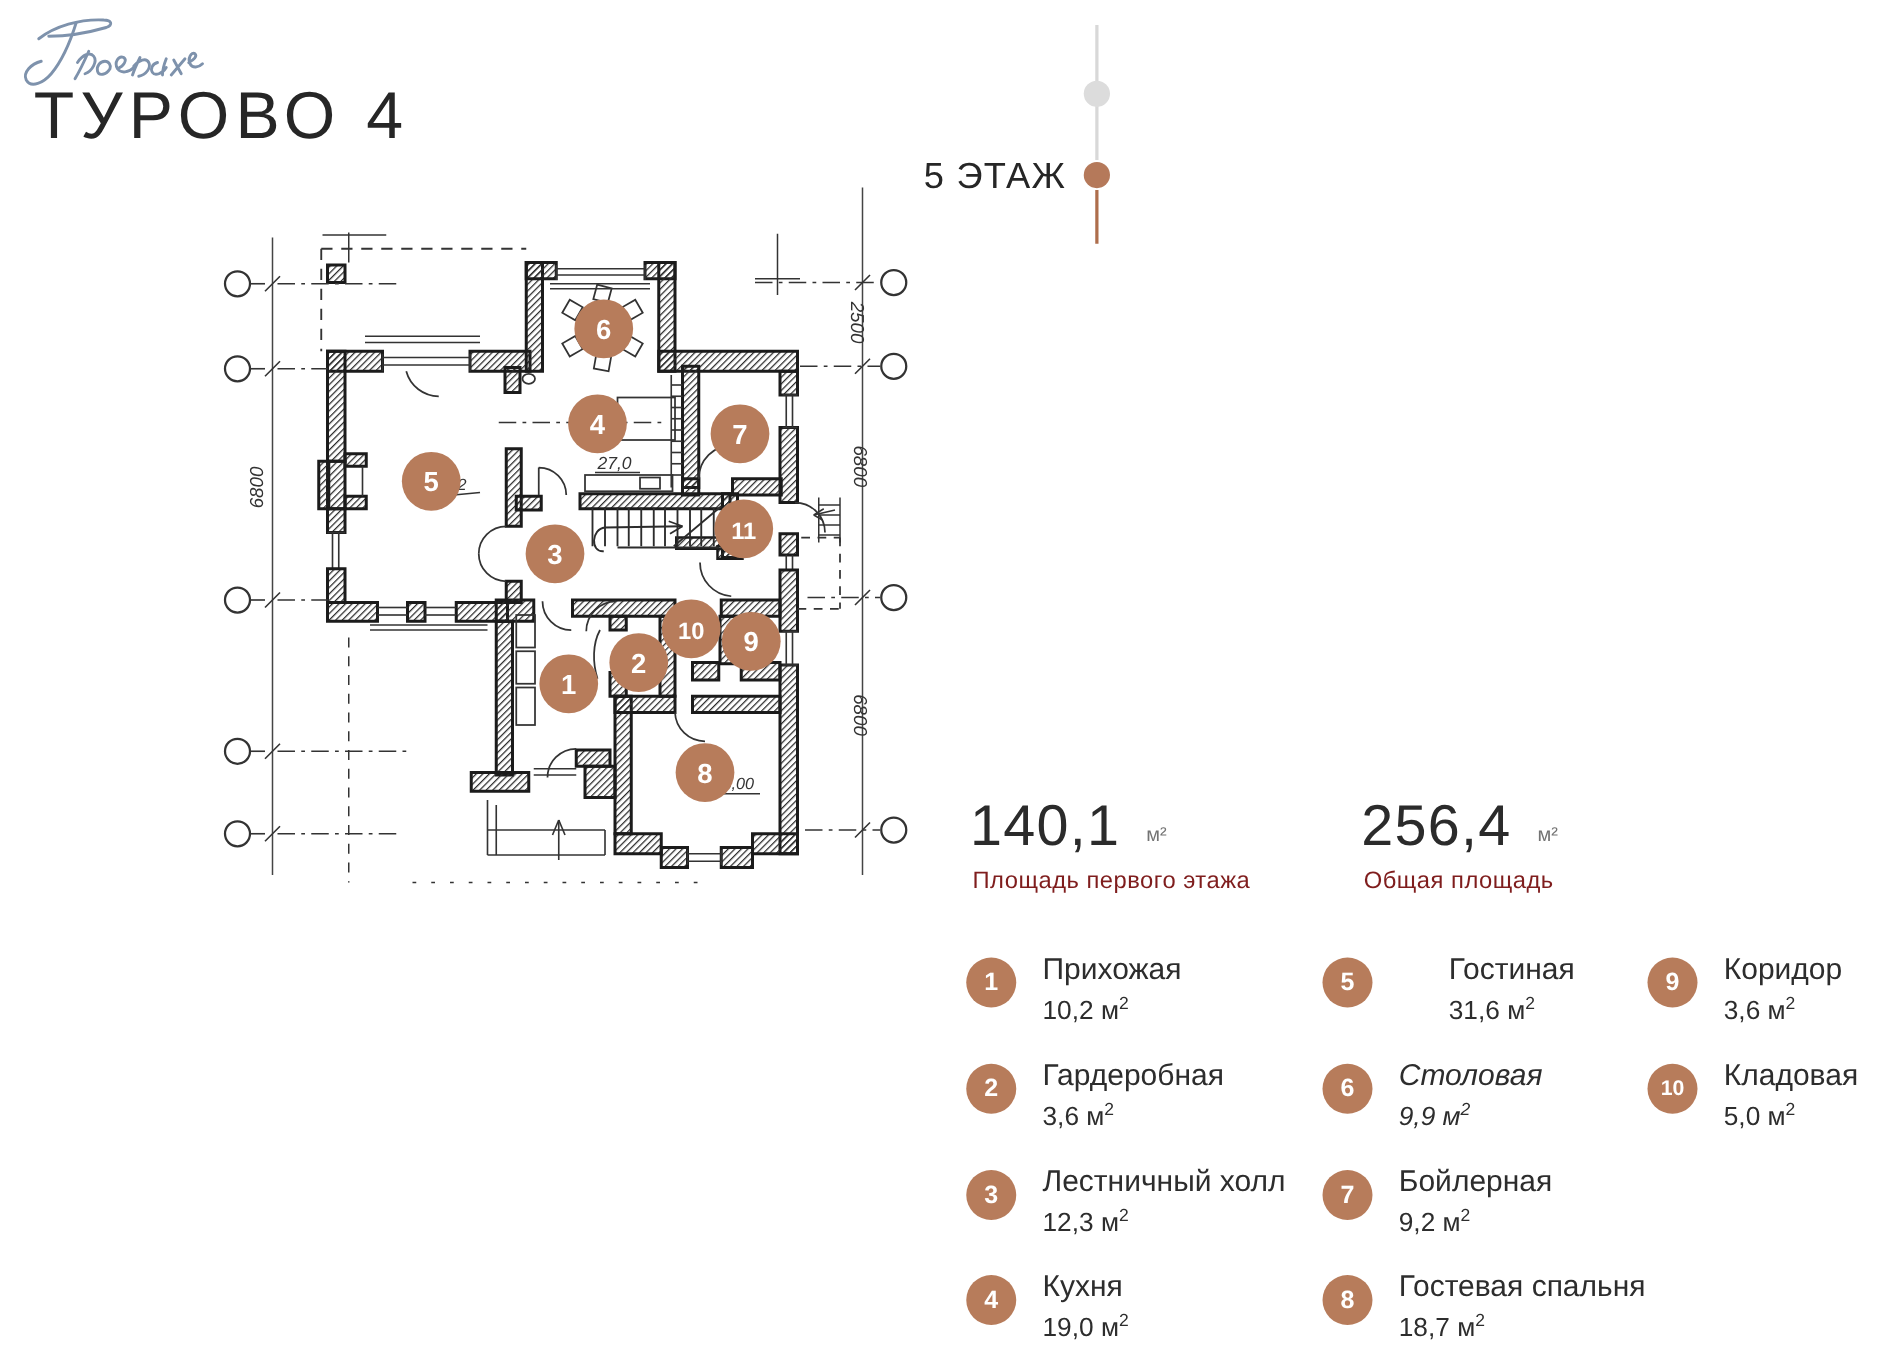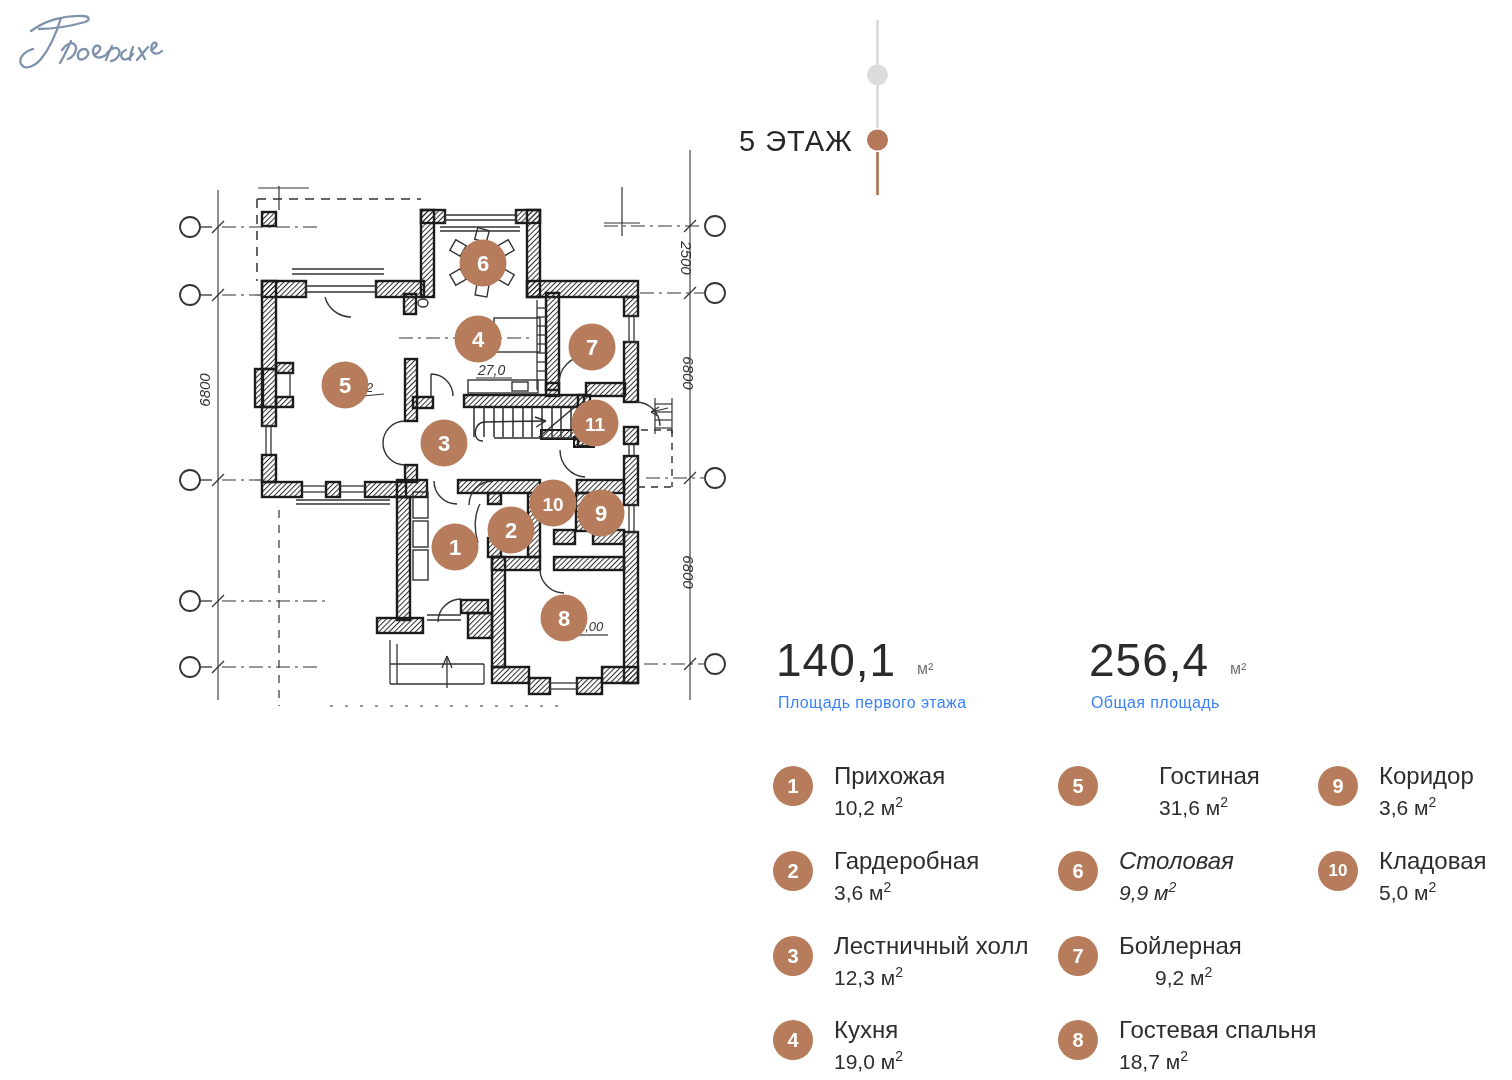--- a/index.html
+++ b/index.html
@@ -3,21 +3,21 @@
 <meta charset="utf-8">
 <style>
   html,body{margin:0;padding:0;background:#fff;}
   .page{position:relative;width:1512px;height:1080px;overflow:hidden;background:#fff;
         font-family:"Liberation Sans",sans-serif;}
   .abs{position:absolute;}
   .title{font-size:53px;letter-spacing:5px;color:#262626;font-weight:400;}
   .floorlbl{font-size:29px;letter-spacing:1px;color:#262626;white-space:nowrap;}
   .bignum{font-size:46px;color:#2b2b2b;letter-spacing:1px;}
   .m2{font-size:16px;color:#737373;}
-  .cap{font-size:16px;color:#3b82f6;letter-spacing:.4px;}
+  .cap{font-size:19px;color:#7f1d1d;letter-spacing:.4px;}
   .lgname{font-size:24px;color:#2d2d2d;line-height:27px;}
   .lgbadge{position:absolute;width:40px;height:40px;border-radius:50%;background:#b77c5b;
            color:#fff;font-size:20px;font-weight:bold;text-align:center;line-height:40px;}
 </style>
 </head>
 <body>
 <div class="page">
 
 <svg class="abs" style="left:4px;top:3px;" width="190" height="70" viewBox="0 0 180 70">
 <g fill="none" stroke="#7e92ac" stroke-width="2.3" stroke-linecap="round">
@@ -26,20 +26,21 @@
 <path d="M62 38 C58 47 54 55 51 60 M53 47 C57 41 63 38 66 42 C69 46 65 54 59 56"></path>
 <path d="M75 46 C71 46 68 50 69 54 C70 58 76 57 79 52 C80 49 78 46 75 46"></path>
 <path d="M85 52 C90 50 93 45 90 43 C86 41 82 47 85 52 C88 56 94 55 98 51"></path>
 <path d="M103 43 C100 49 98 54 97 57 M98 50 C102 45 108 43 110 47 C112 51 108 57 102 58"></path>
 <path d="M117 47 C113 48 111 52 113 55 C115 58 121 56 124 51 M124 44 C122 49 121 54 121 57"></path>
 <path d="M130 45 L136 56 M139 44 L128 57"></path>
 <path d="M142 47 C146 45 149 42 147 40 C144 38 141 44 143 48 C145 52 150 51 153 48"></path>
 </g>
 </svg>
 
+<div class="abs title" style="left:27px;top:62px;">ТУРОВО 4</div>
 
 <div class="abs floorlbl" style="left:739px;top:125px;width:112px;text-align:right;">5 ЭТАЖ</div>
 
 <svg class="abs" style="left:860px;top:14px;" width="40" height="190" viewBox="0 0 40 190">
 
 <line x1="17.5" y1="6" x2="17.5" y2="114" stroke="#d8d8d8" stroke-width="2.6"></line>
 
 <circle cx="17.5" cy="61" r="10.5" fill="#dcdcdc"></circle>
 
 <circle cx="17.5" cy="126" r="10.5" fill="#b5795a"></circle>
@@ -579,21 +580,21 @@
 <div class="lgbadge" style="left:773px;top:1020px;font-size:20px;">4</div>
 <div class="abs lgname" style="left:834px;top:1016px;">Кухня<br><span style="font-size:21px;">19,0 м<sup style="font-size:14px;">2</sup></span></div>
 
 <div class="lgbadge" style="left:1058px;top:766px;font-size:20px;">5</div>
 <div class="abs lgname" style="left:1119px;top:762px;margin-left:40px;">Гостиная<br><span style="font-size:21px;">31,6 м<sup style="font-size:14px;">2</sup></span></div>
 
 <div class="lgbadge" style="left:1058px;top:851px;font-size:20px;">6</div>
 <div class="abs lgname" style="left:1119px;top:847px;font-style:italic;">Столовая<br><span style="font-size:21px;text-align:center;">9,9 м<sup style="font-size:14px;">2</sup></span></div>
 
 <div class="lgbadge" style="left:1058px;top:936px;font-size:20px;">7</div>
-<div class="abs lgname" style="left:1119px;top:932px;">Бойлерная<br><span style="font-size:21px;margin-left:36px;">9,2 м<sup style="font-size:14px;">2</sup></span></div>
+<div class="abs lgname" style="left:1119px;top:932px;">Бойлерная<br><span style="font-size:21px;">9,2 м<sup style="font-size:14px;">2</sup></span></div>
 
 <div class="lgbadge" style="left:1058px;top:1020px;font-size:20px;">8</div>
 <div class="abs lgname" style="left:1119px;top:1016px;">Гостевая спальня<br><span style="font-size:21px;">18,7 м<sup style="font-size:14px;">2</sup></span></div>
 
 <div class="lgbadge" style="left:1318px;top:766px;font-size:20px;">9</div>
 <div class="abs lgname" style="left:1379px;top:762px;">Коридор<br><span style="font-size:21px;">3,6 м<sup style="font-size:14px;">2</sup></span></div>
 
 <div class="lgbadge" style="left:1318px;top:851px;font-size:17px;">10</div>
 <div class="abs lgname" style="left:1379px;top:847px;">Кладовая<br><span style="font-size:21px;">5,0 м<sup style="font-size:14px;">2</sup></span></div>
 </div>

